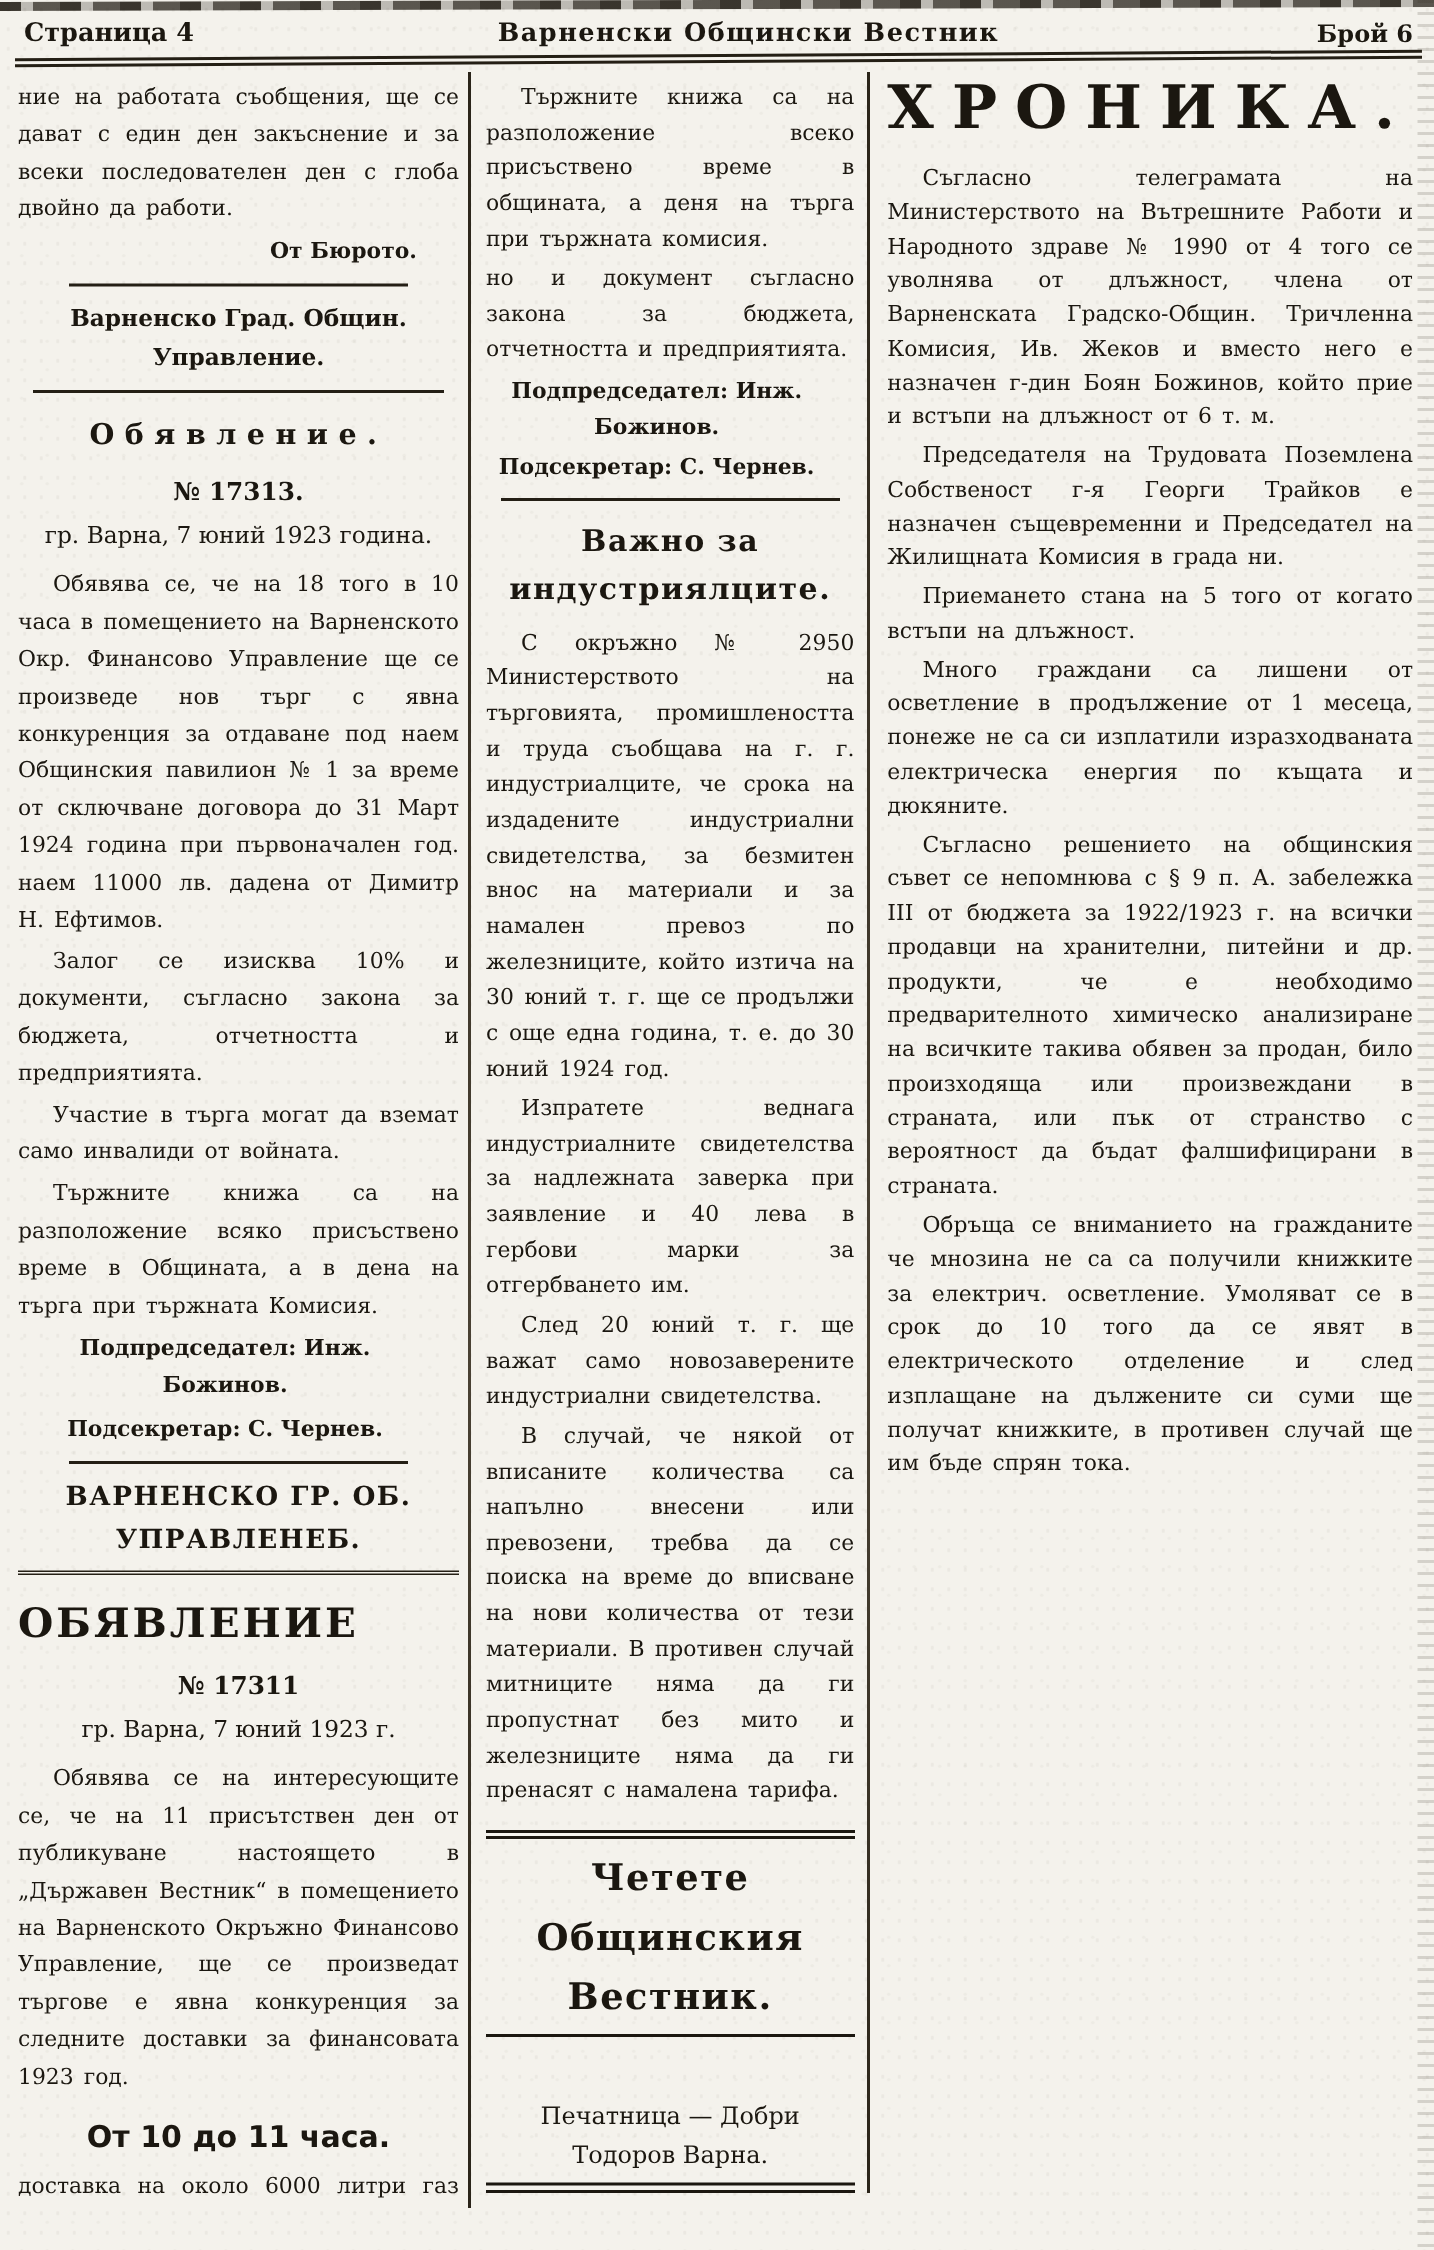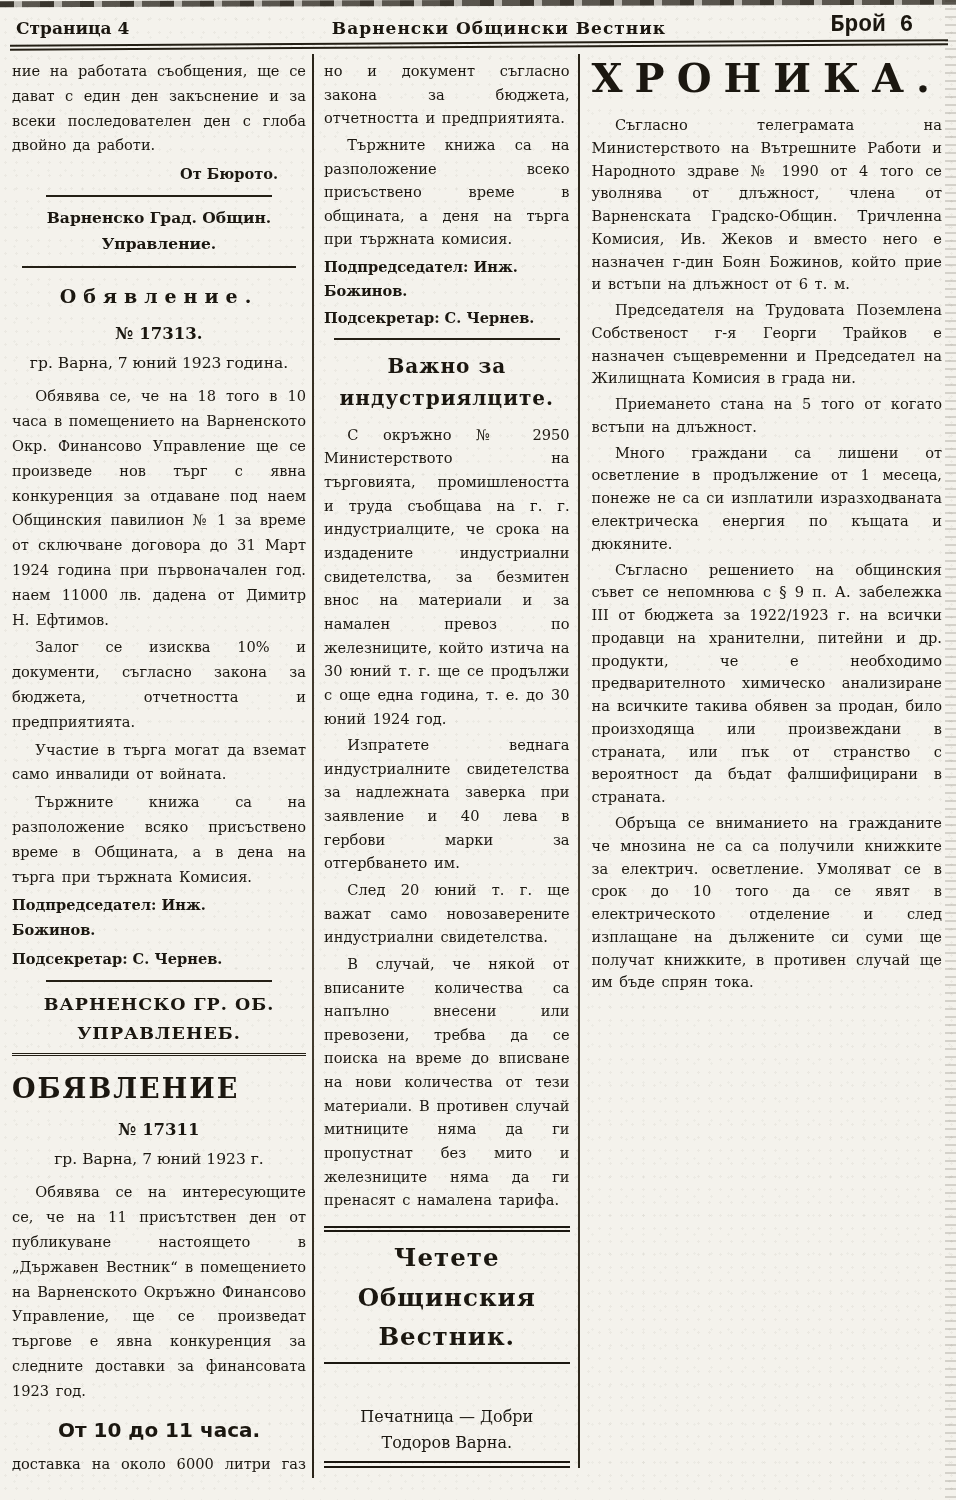--- a/index.html
+++ b/index.html
@@ -19,36 +19,36 @@
     background:repeating-linear-gradient(180deg, rgba(45,38,25,.16) 0 2px, transparent 2px 8px);}
   .top-smudge{position:absolute; left:0; top:0; width:100%; height:6px;
     background:repeating-linear-gradient(90deg, rgba(25,20,12,.85) 0 14px, rgba(25,20,12,.25) 14px 22px, rgba(25,20,12,.7) 22px 40px);
     transform:rotate(-0.15deg);}
   .page{position:relative; padding:10px 8px 0 10px; height:100%;border-radius:24px;}
 
   
   .masthead{display:flex; align-items:flex-end; padding:2px 6px 4px 6px;}
   .masthead .page-no{font-weight:bold; font-size:17px; width:180px;}
   .masthead .paper-title{flex:1; text-align:center; font-weight:bold; font-size:17px; letter-spacing:1px;}
-  .masthead .issue-no{width:140px; text-align:center; font-weight:bold; font-size:23px;font-family:Liberation Mono, monospace;}
+  .masthead .issue-no{width:140px; text-align:right; font-weight:bold; font-size:16px;}
   .mast-rule{height:6px; border-top:2px solid #241f15; border-bottom:2px solid #241f15; transform:rotate(-0.35deg); margin-bottom:6px;}
 
   
   .columns{display:flex; align-items:stretch; height:1424px; overflow:hidden;}
   .v-rule{width:2px; background:linear-gradient(#2a2419,#4a4234 60%,#2a2419); flex:0 0 auto;}
   .col-left{width:302px; padding:2px 6px 0 2px; font-size:14.6px; line-height:1.70; text-align:justify;}
   .right-super{flex:1; display:flex; flex-direction:column; min-width:0;}
   .two-cols{display:flex; align-items:stretch;}
   .col-mid{width:292px; padding:2px 8px 0 10px; font-size:14.6px; line-height:1.62; text-align:justify;}
   .col-right{flex:1; padding:0 6px 0 12px; font-size:14.6px; line-height:1.56; text-align:justify;}
 
   p.par{text-indent:1.6em; margin:3px 0; word-spacing:2px;}
   p.cont{text-indent:0;}
   p.byline{text-align:right; font-weight:bold; padding-right:28px; margin:4px 0 6px;}
-  p.signature{text-align:left; font-weight:bold; padding-right:18px; margin:4px 0;}
+  p.signature{text-align:center; font-weight:bold; padding-right:18px; margin:4px 0;}
   .h-rule{border:none; border-top:2px solid #241f15; margin:8px 10px;}
   .h-rule.short{margin:8px 34px;}
   .dept-header{text-align:center; font-weight:bold; font-size:15.5px; margin:4px 0;}
   .dept-header2{text-align:center; font-weight:bold; font-size:17.5px; letter-spacing:1px; margin:8px 0 2px;
     border-bottom:3px double #241f15; padding-bottom:4px;}
   .notice-heading{text-align:center; font-weight:bold; font-size:19px; letter-spacing:7px; margin:12px 0 8px;}
   .notice-number{text-align:center; font-size:16.5px; font-weight:bold; margin:2px 0;}
   .notice-date{text-align:center; font-size:15.5px; margin:2px 0 8px;}
   .notice-heading-big{text-align:left; font-weight:bold; font-size:27px; letter-spacing:2px; margin:10px 0 4px;}
   .slot-heading{text-align:center; font-weight:bold; font-size:20px; margin:9px 0 5px; font-family:"DejaVu Sans", sans-serif;}
@@ -109,22 +109,22 @@
       <p class="par cont">доставка на около 6000 литри газ приблизителна стойност — 48000 лева.</p>
 
     </div>
 
     <div class="v-rule"></div>
 
     <div class="right-super">
       <div class="two-cols">
 
         <div class="col-mid">
+          <p class="par">Тържните книжа са на разположение всеко присъствено време в общината, а деня на търга при тържната комисия.</p>
           <p class="par cont">но и документ съгласно закона за бюджета, отчетността и предприятията.</p>
-          <p class="par">Тържните книжа са на разположение всеко присъствено време в общината, а деня на търга при тържната комисия.</p>
           <p class="signature">Подпредседател: Инж. Божинов.</p>
           <p class="signature">Подсекретар: С. Чернев.</p>
           <hr class="h-rule">
           <div class="section-heading">Важно за индустриялците.</div>
           <p class="par">С окръжно № 2950 Министерството на търговията, промишлеността и труда съобщава на г. г. индустриалците, че срока на издадените индустриални свидетелства, за безмитен внос на материали и за намален превоз по железниците, който изтича на 30 юний т. г. ще се продължи с още една година, т. е. до 30 юний 1924 год.</p>
           <p class="par">Изпратете веднага индустриалните свидетелства за надлежната заверка при заявление и 40 лева в гербови марки за отгербването им.</p>
           <p class="par">След 20 юний т. г. ще важат само новозаверените индустриални свидетелства.</p>
           <p class="par">В случай, че някой от вписаните количества са напълно внесени или превозени, требва да се поиска на време до вписване на нови количества от тези материали. В противен случай митниците няма да ги пропустнат без мито и железниците няма да ги пренасят с намалена тарифа.</p>
           <div class="promo">
             <div class="promo-title">Четете Общинския Вестник.</div>

